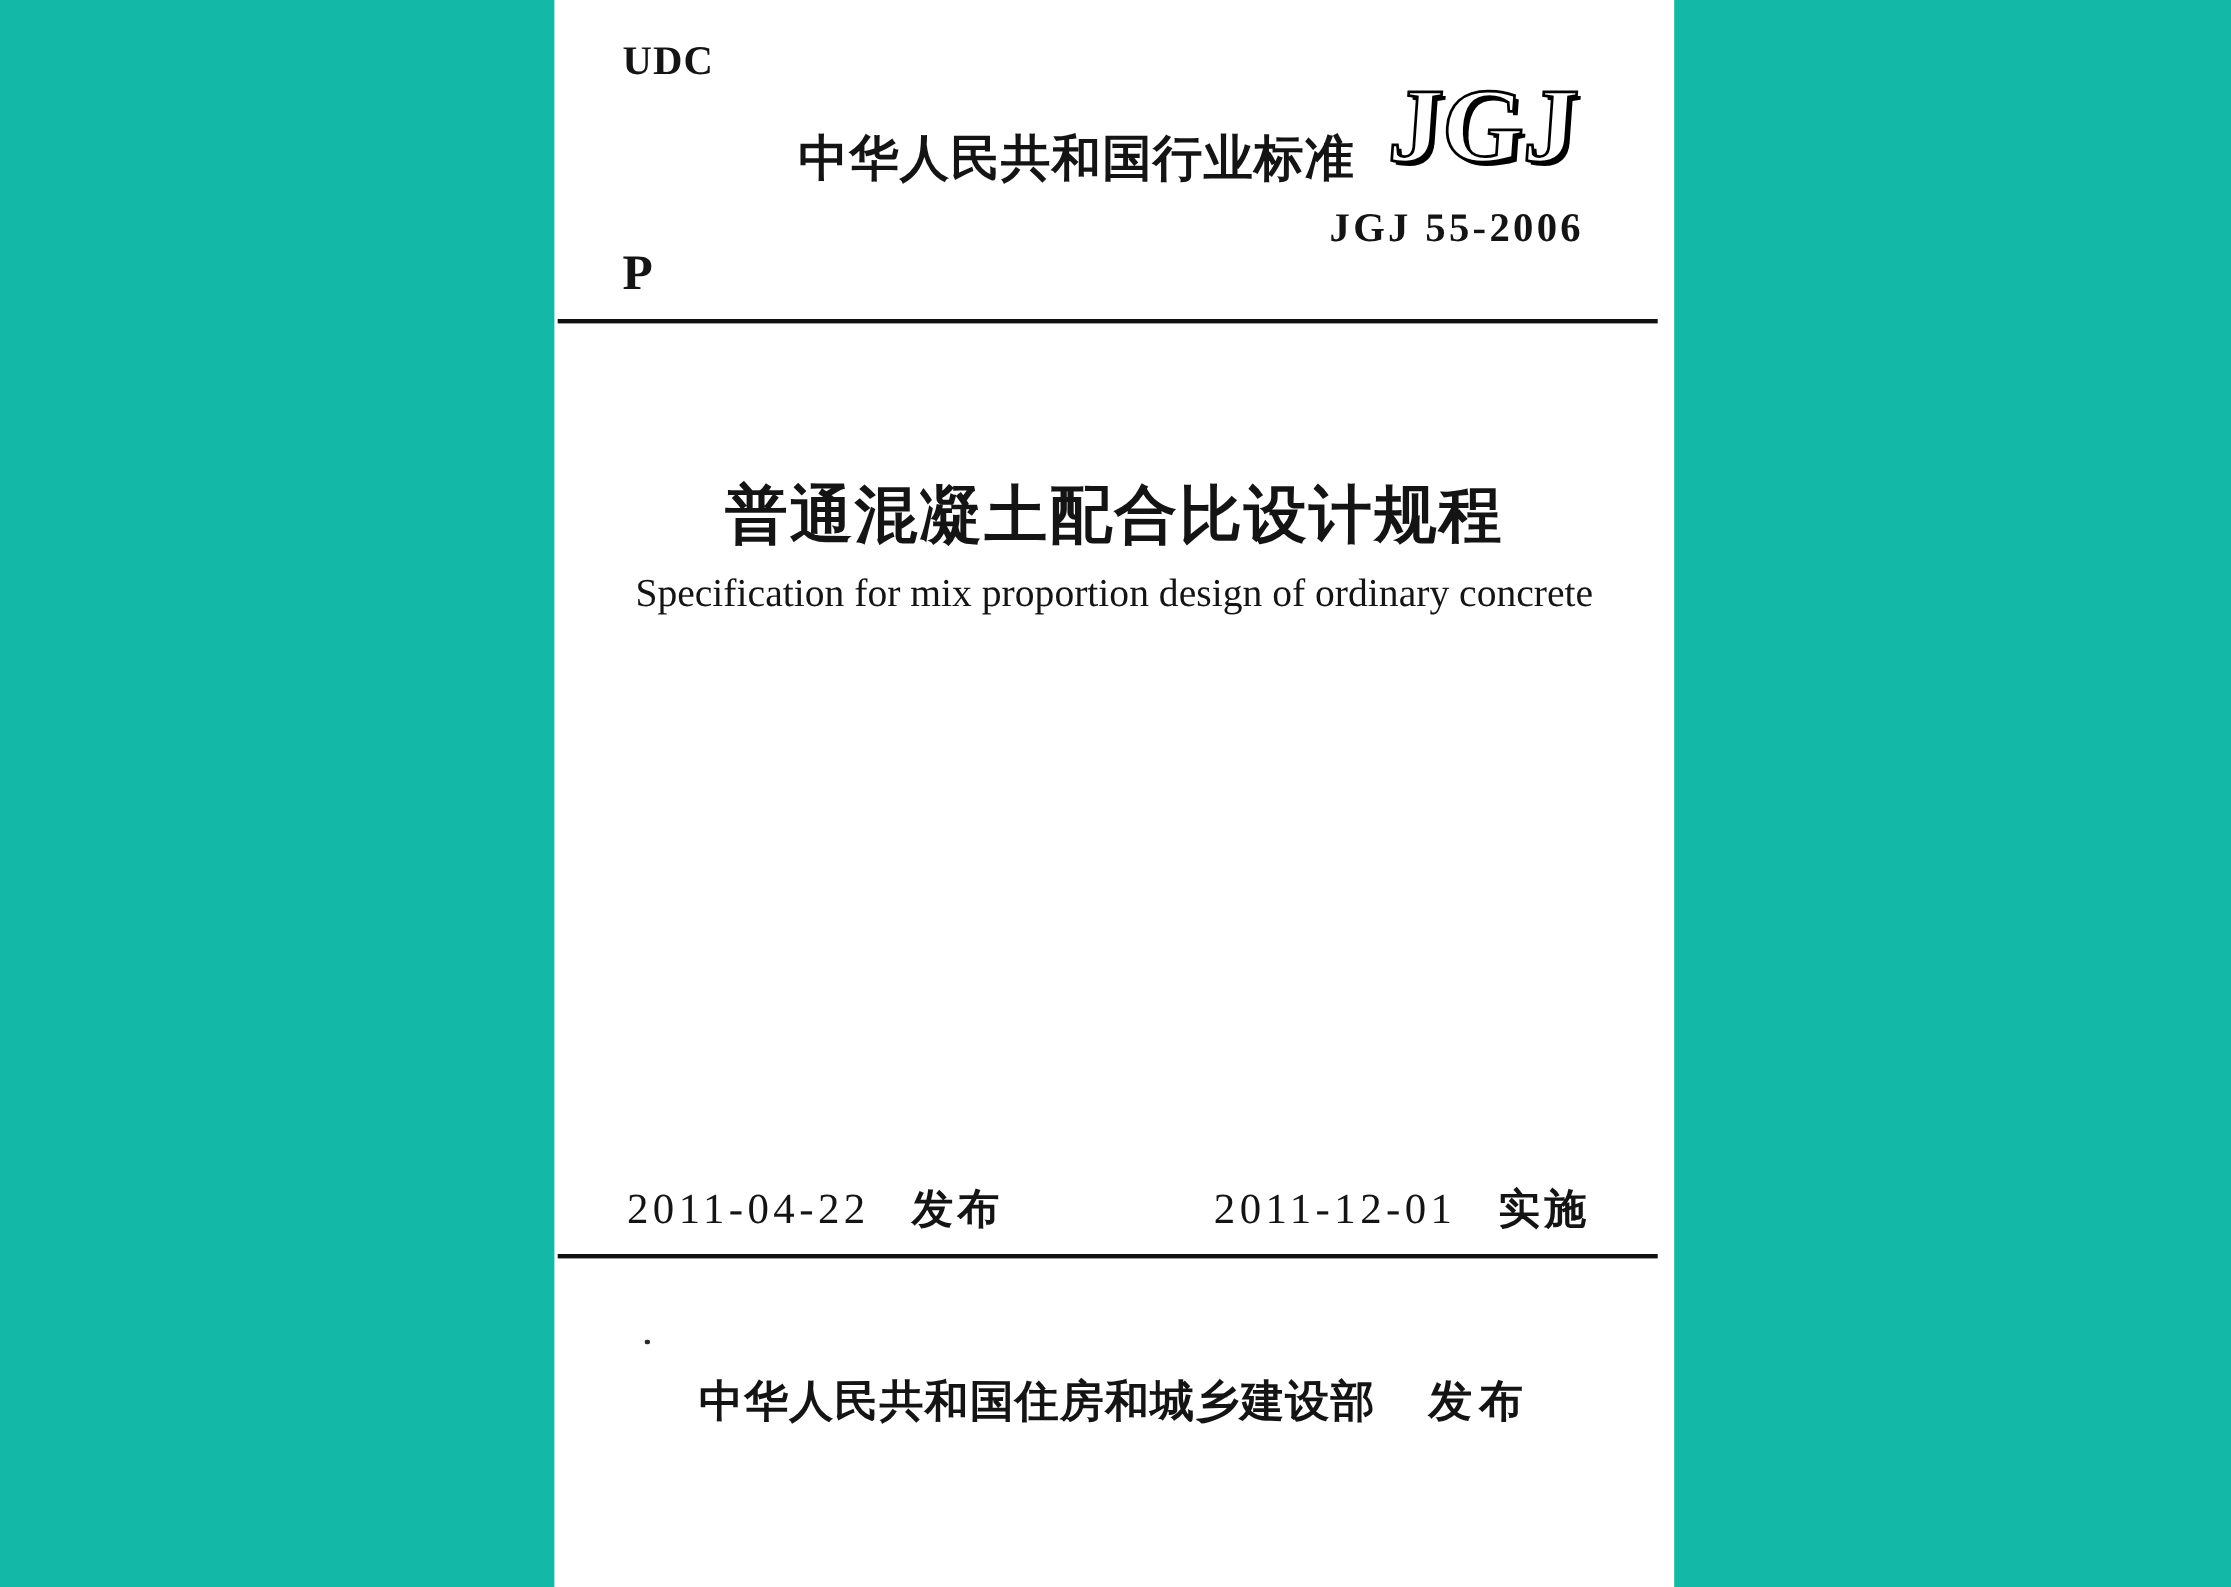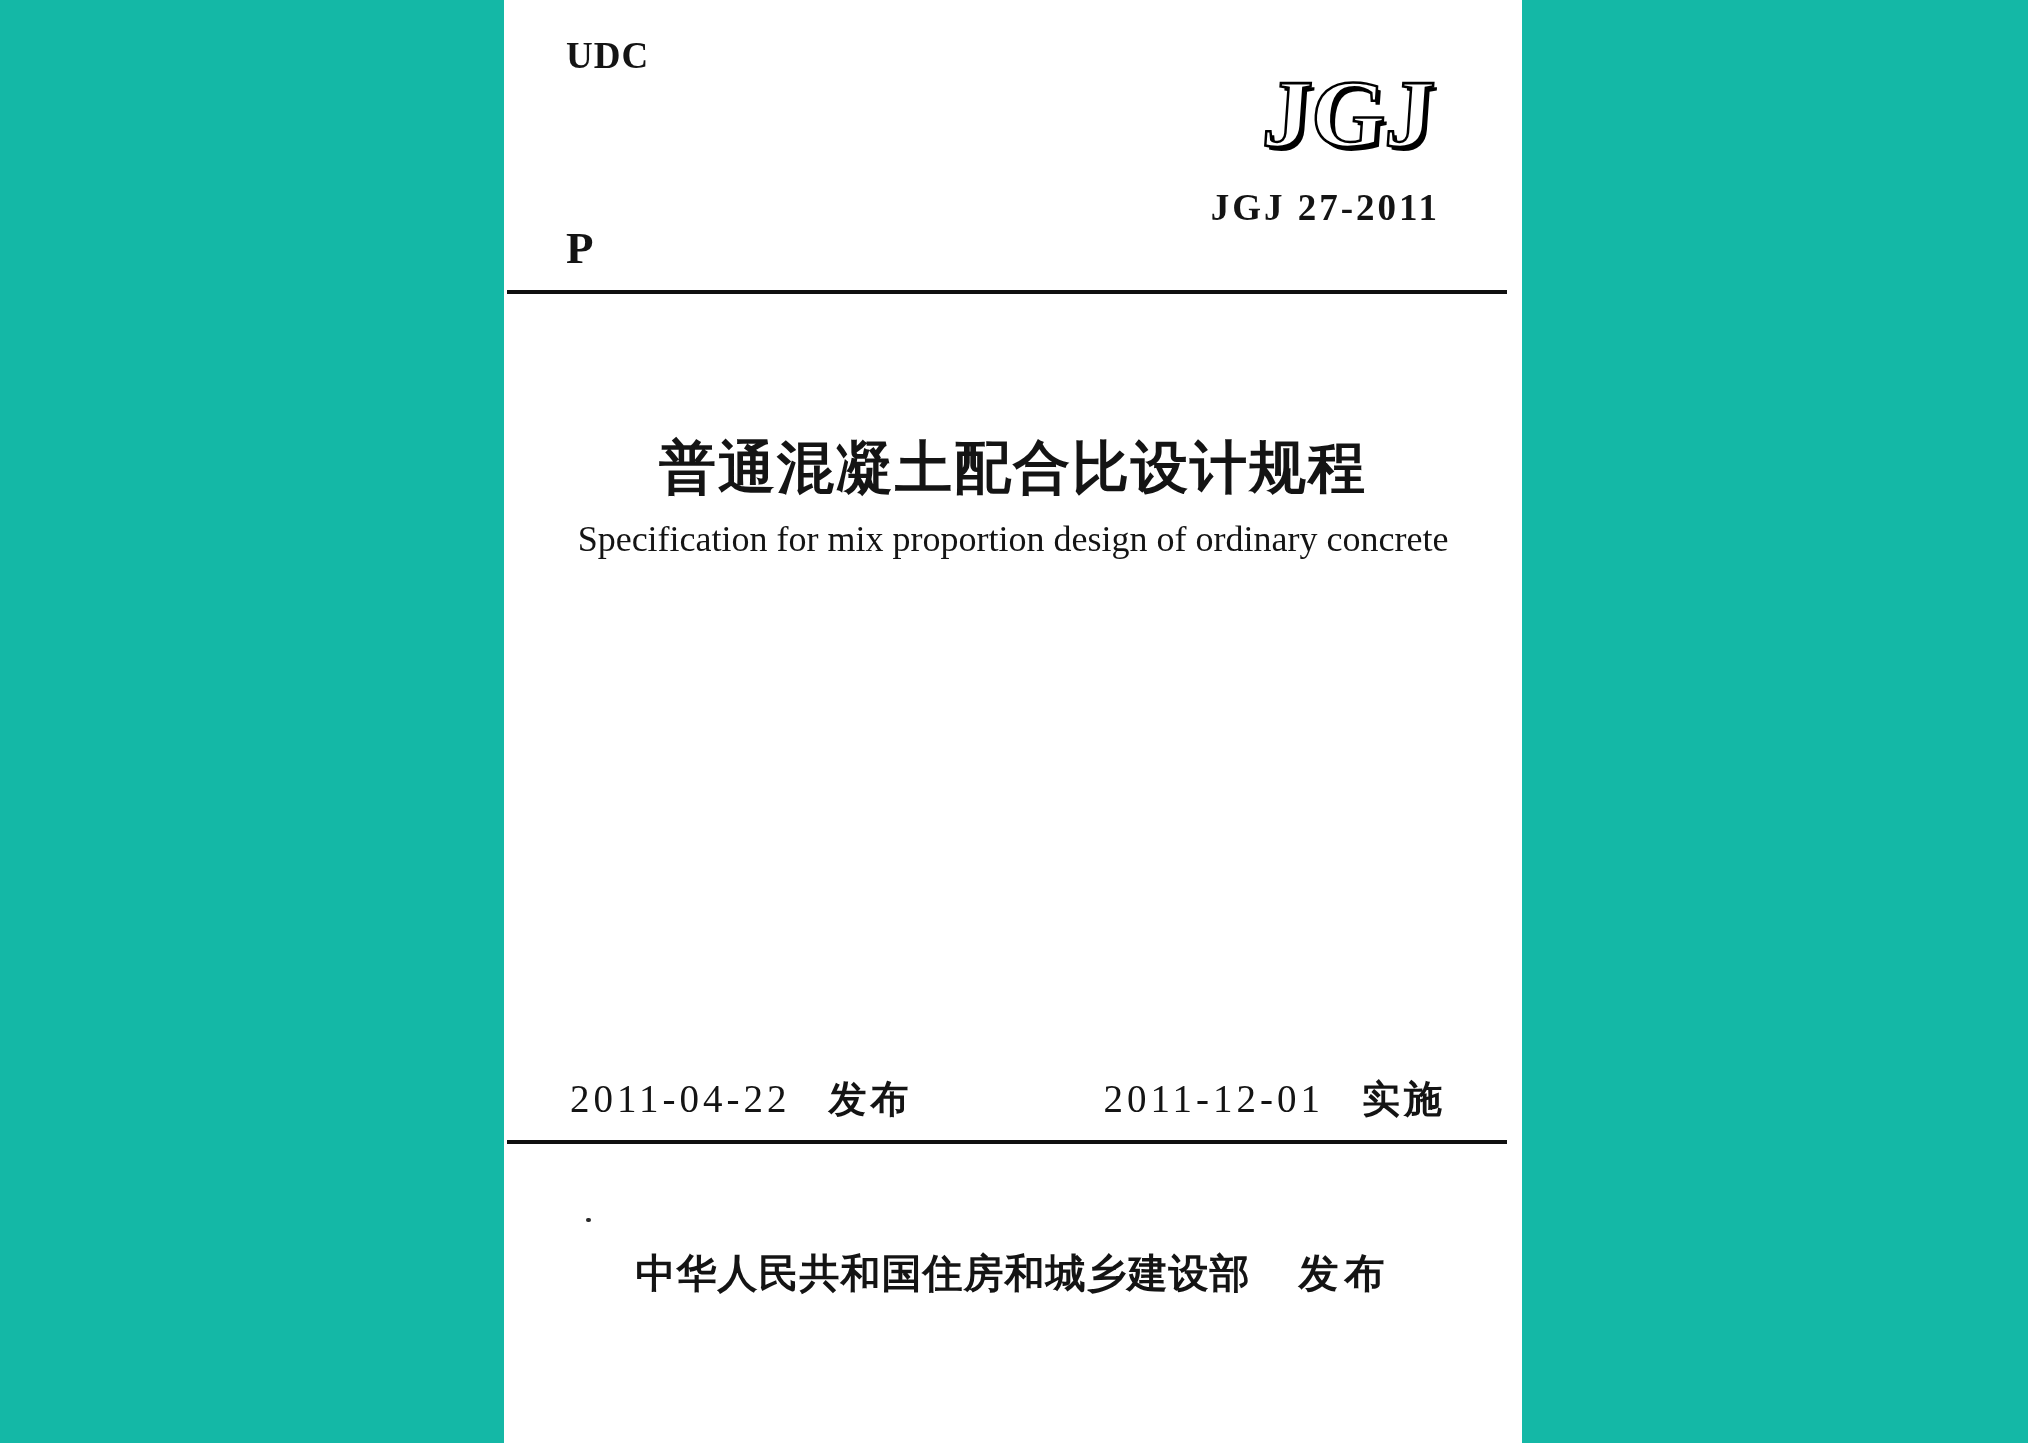--- a/index.html
+++ b/index.html
@@ -103,31 +103,32 @@
   .publisher-label { margin-left: 48px; letter-spacing: 6px; }
 </style>
 </head>
 <body>
 
 <div class="canvas">
   <div class="page">
 
     <div class="abs udc">UDC</div>
 
+    <div class="abs standard-class">中华人民共和国行业标准</div>
 
     <div class="abs logo-wrap">
       <svg width="196" height="104" viewBox="0 0 196 104">
         <g transform="skewX(-4)">
           <text x="104" y="86" text-anchor="middle" font-family="Liberation Serif, DejaVu Serif, serif" font-size="96" font-weight="bold" fill="#000000">JGJ</text>
           <text x="100" y="82" text-anchor="middle" font-family="Liberation Serif, DejaVu Serif, serif" font-size="96" font-weight="bold" fill="#ffffff" stroke="#000000" stroke-width="2.5">JGJ</text>
         </g>
       </svg>
     </div>
 
-    <div class="abs standard-no">JGJ 27-2011</div>
+    <div class="abs standard-no">JGJ 55-2006</div>
 
 
     <div class="abs p-code">P</div>
 
     <div class="abs rule rule-top"></div>
 
     <div class="abs title-cn">普通混凝土配合比设计规程</div>
 
     <div class="abs title-en">Specification for mix proportion design of ordinary concrete</div>
 

